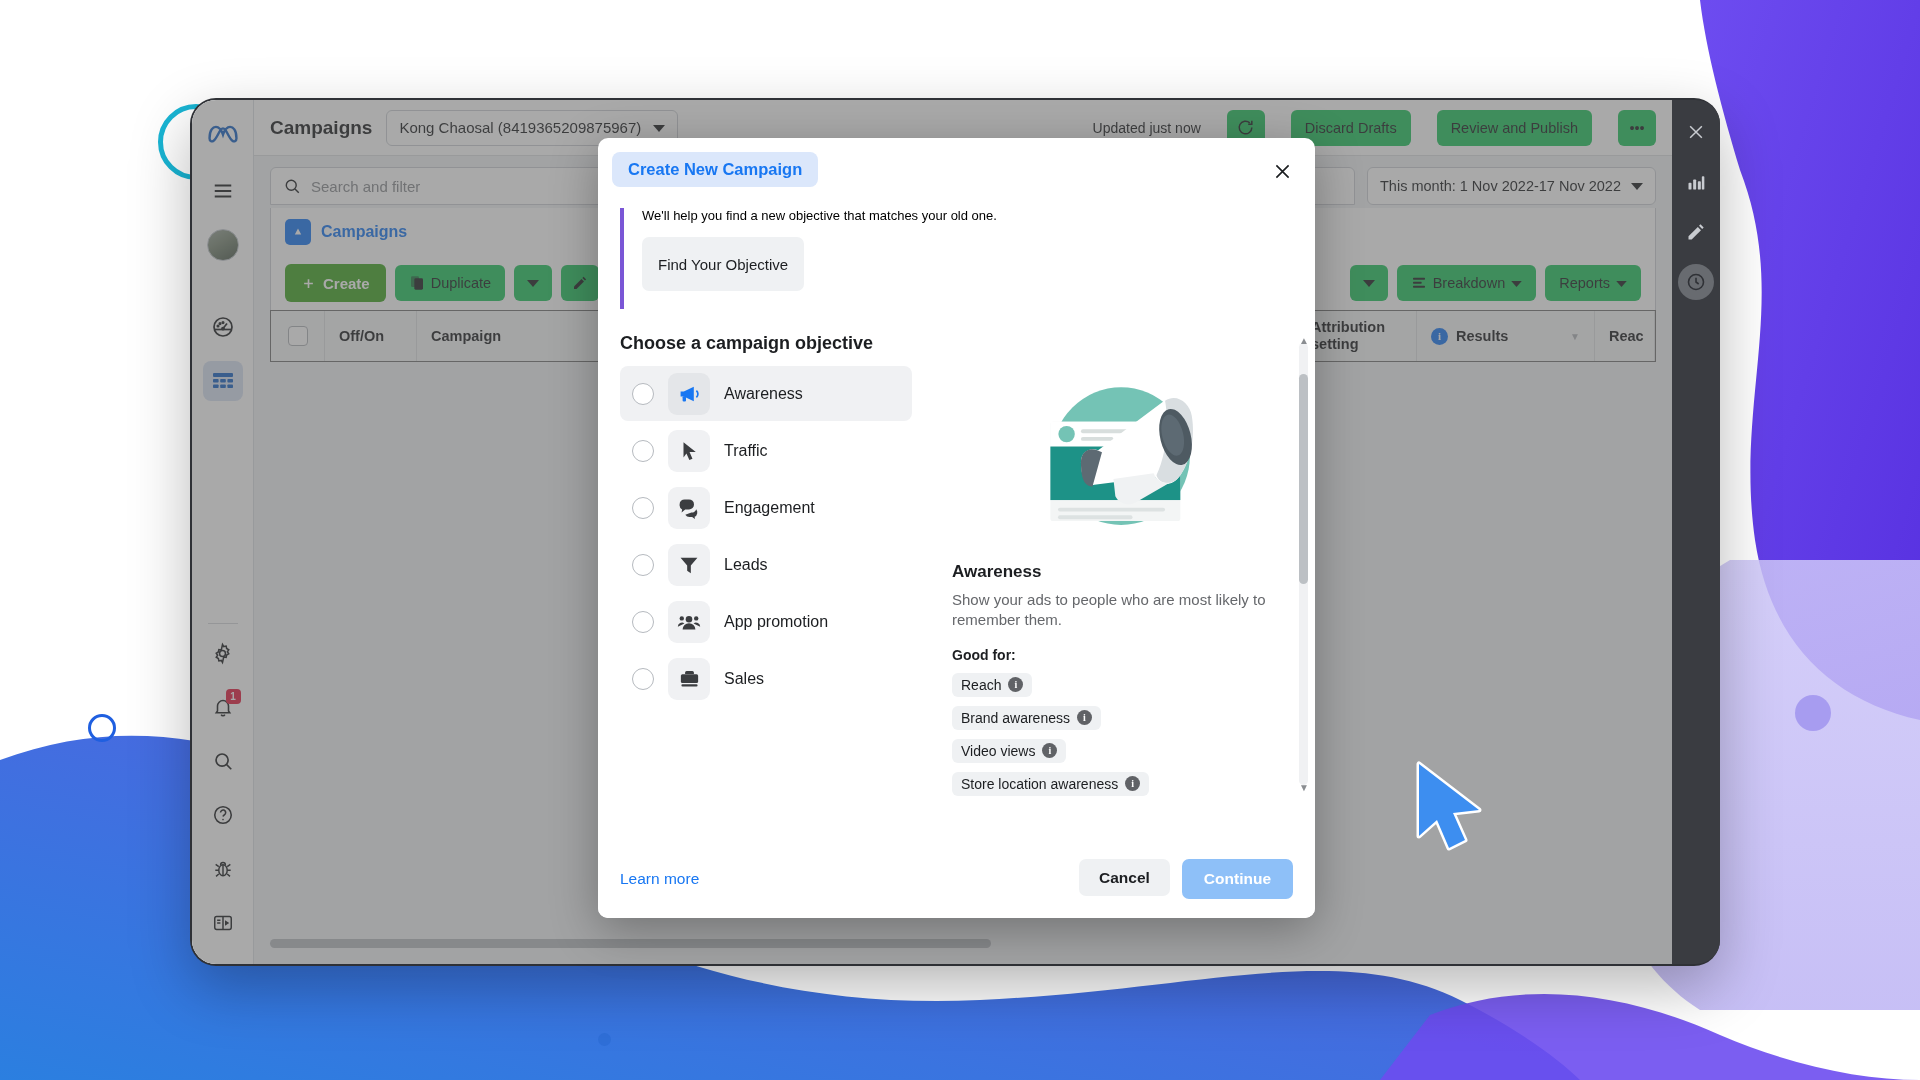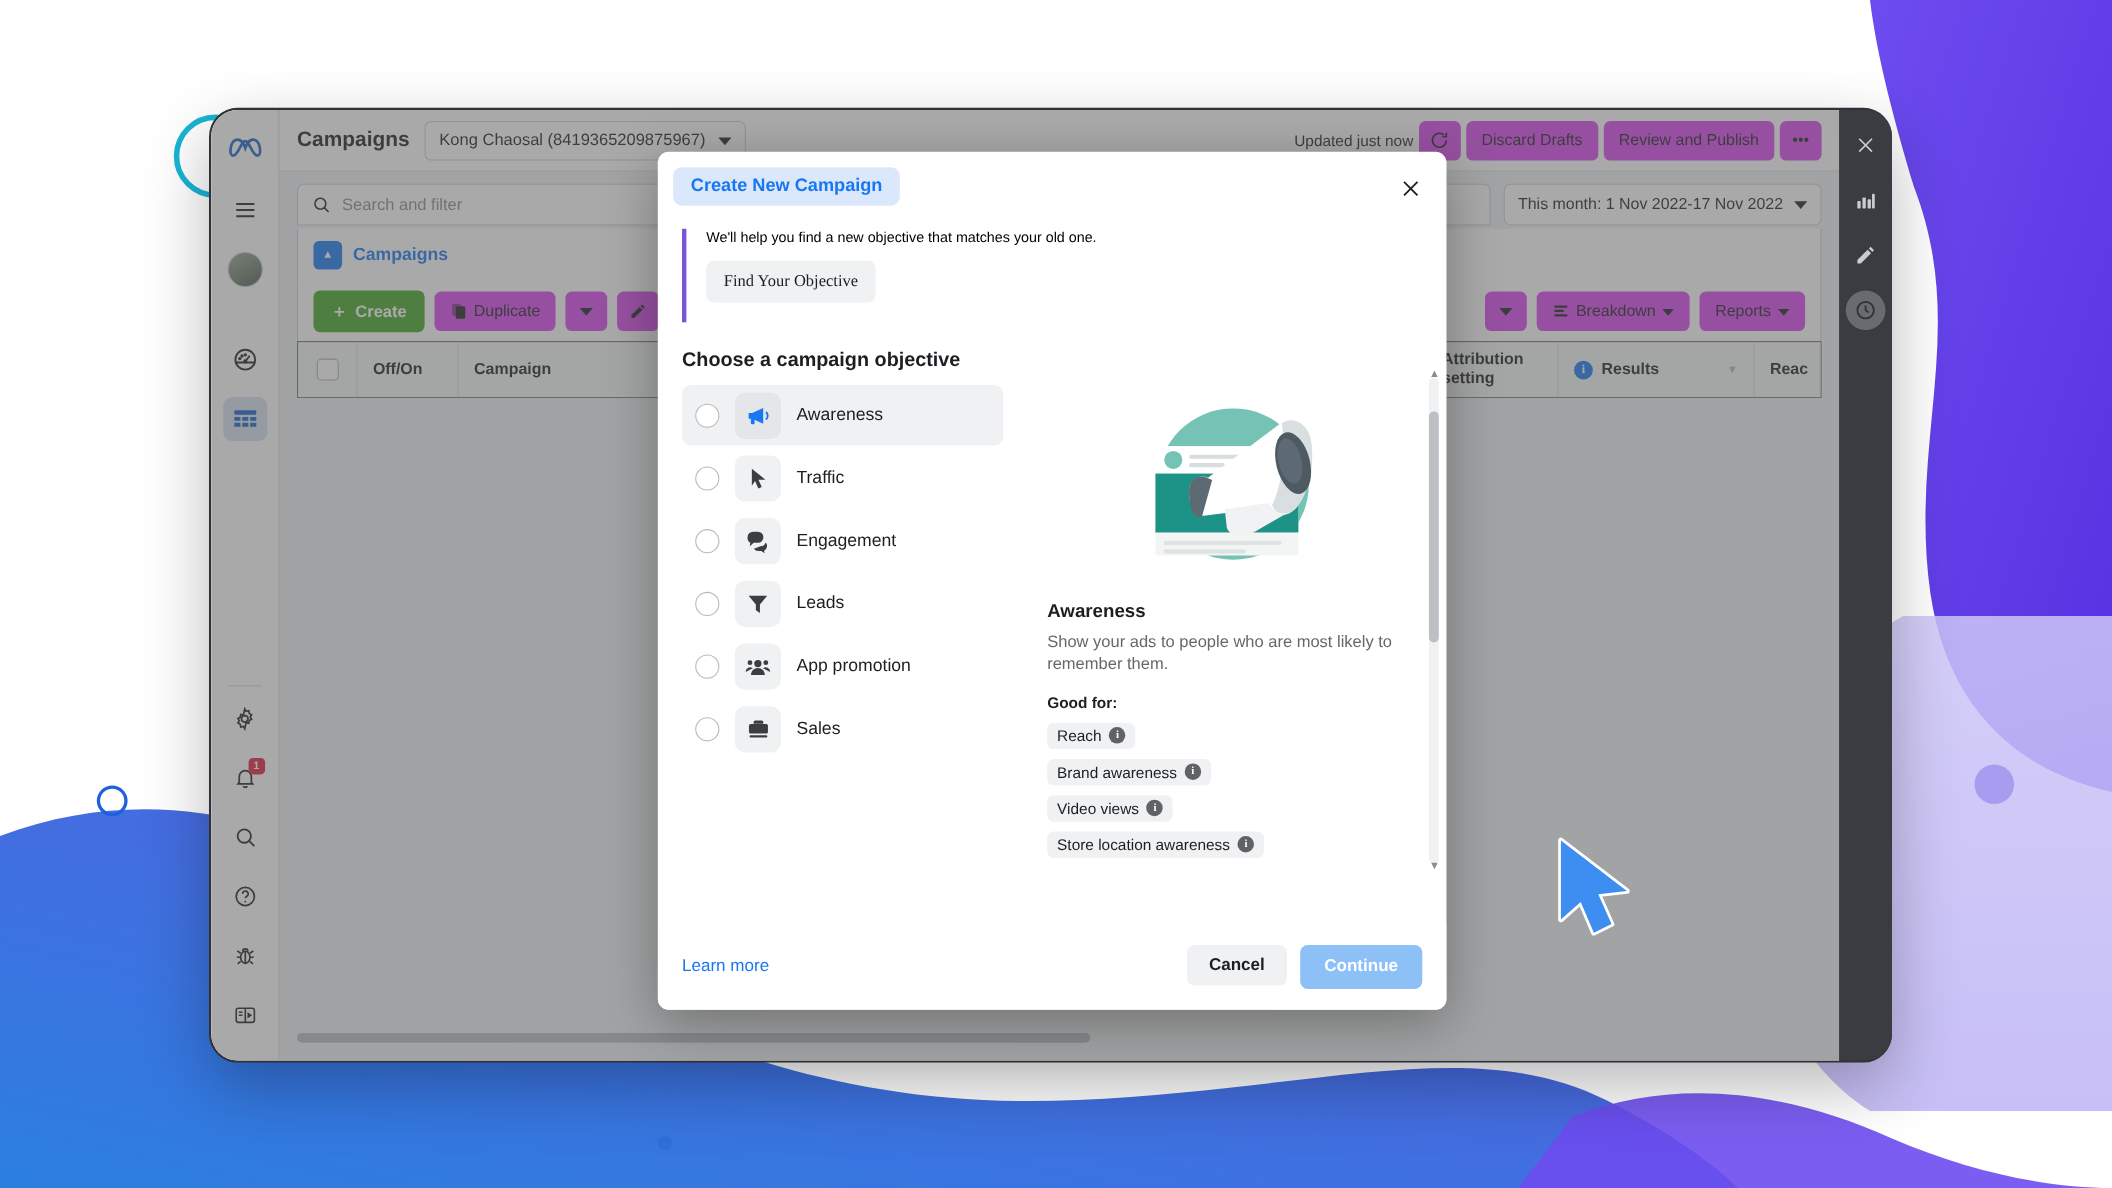--- a/index.html
+++ b/index.html
@@ -98,25 +98,25 @@
     height: 56px; background: #fff; border-bottom: 1px solid #dddfe2;
     display: flex; align-items: center; padding: 0 16px; gap: 14px;
   }
   .page-title { font-size: 19px; font-weight: bold; color: #1c1e21; }
   .acct-select {
     display: flex; align-items: center; justify-content: space-between;
     min-width: 292px; height: 36px; padding: 0 12px;
     border: 1px solid #ccd0d5; border-radius: 6px;
     background: #fff; font-size: 15px; color: #1c1e21;
   }
-  .top-right { margin-left: auto; display: flex; align-items: center; gap: 5px; }
+  .top-right { margin-left: auto; display: flex; align-items: center; gap: 26px; }
   .upd-text { font-size: 14px; color: #1c1e21; }
   .btn {
     height: 36px; padding: 0 14px; border-radius: 6px;
-    background: #d946ef; color: #1c1e21;
+    background: #22c55e; color: #1c1e21;
     font-size: 14.5px; display: flex; align-items: center;
     justify-content: center; gap: 6px; white-space: nowrap;
   }
   .btn.icon-only { width: 38px; padding: 0; }
 
   .subbar { height: 52px; display: flex; align-items: center; padding: 8px 16px 0; }
   .searchbox {
     flex: 1; height: 38px; background: #fff; border: 1px solid #ccd0d5;
     border-radius: 6px 6px 0 0; display: flex; align-items: center; gap: 10px; padding: 0 12px;
     color: #8a8d91; font-size: 15px;
@@ -216,22 +216,22 @@
   .modal-scroll {
     position: absolute; left: 0; right: 0; top: 62px; bottom: 78px;
     overflow: hidden; padding: 0 22px 0 22px;
   }
   .notice {
     margin-top: 8px; border-left: 4px solid #7a56d6;
     background: #fff; padding: 0 0 18px 18px;
   }
   .notice-text { font-size: 13px; color: #000000; margin-bottom: 14px; }
   .notice-btn {
-    display:inline-flex; align-items:center; height: 38px; padding: 0 16px;
-    background: #eff1f3; border-radius: 7px; font-size: 15px; color:#1c1e21;font-family:Liberation Serif, serif;
+    display:inline-flex; align-items:center; height: 54px; padding: 0 16px;
+    background: #eff1f3; border-radius: 7px; font-size: 15px; color:#1c1e21;
   }
   .section-title { font-size: 18px; font-weight: bold; color:#1c1e21; margin: 24px 0 12px; }
 
   .obj-layout { display: flex; gap: 40px; }
   .obj-list { width: 292px; }
   .obj-item {
     display: flex; align-items: center; gap: 14px;
     height: 55px; padding: 0 12px; border-radius: 8px; margin-bottom: 2px;
   }
   .obj-item.selected { background: #f0f1f3; }

